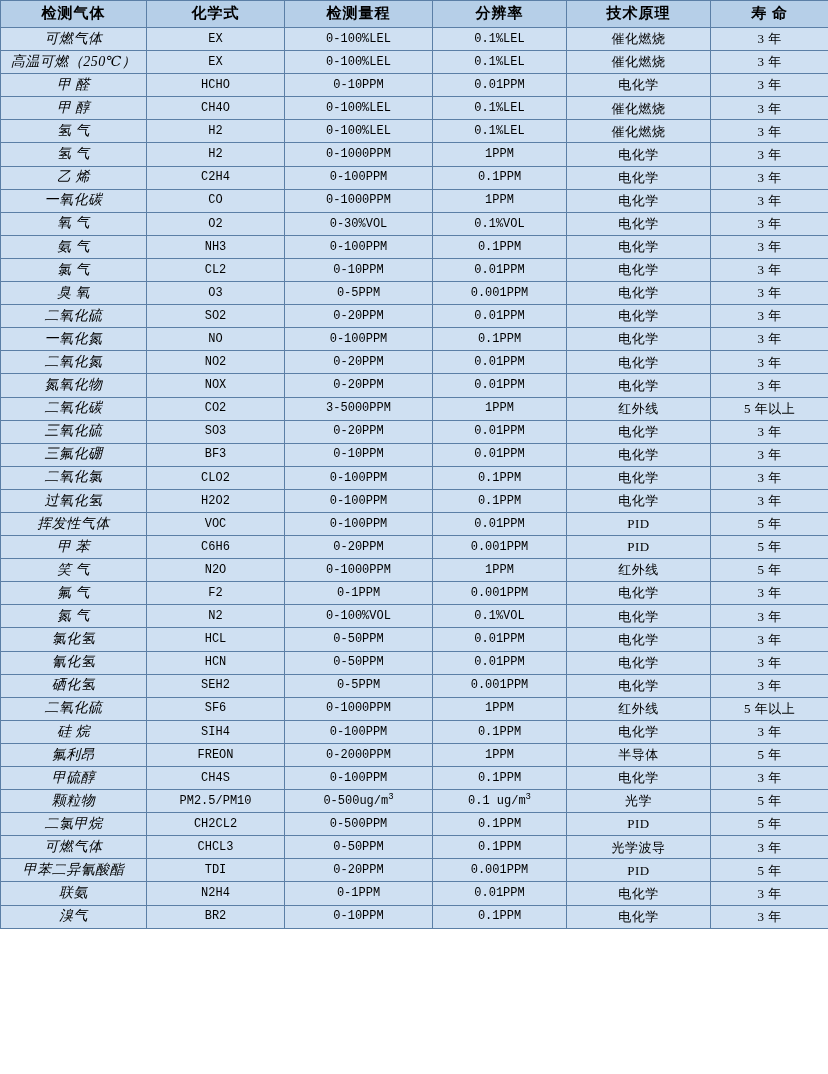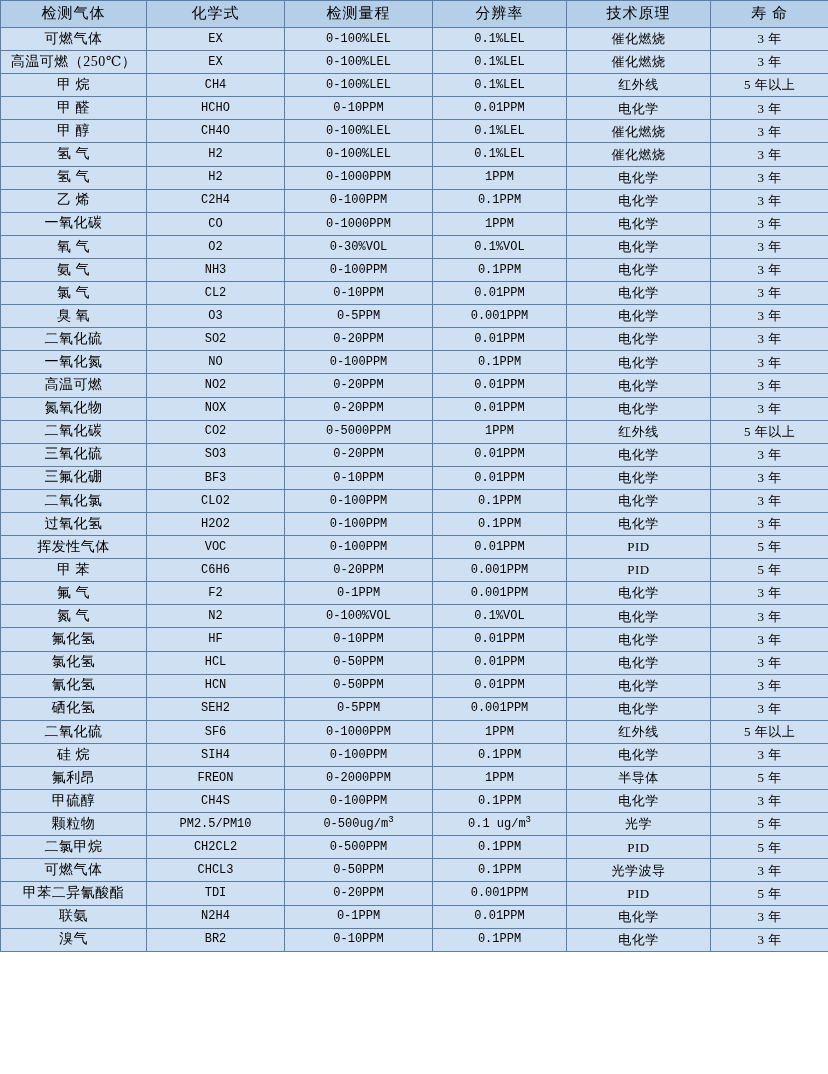--- a/index.html
+++ b/index.html
@@ -23,33 +23,34 @@
     text-align: center;
     vertical-align: middle;
     padding: 0;
     height: 22.1px;
     line-height: 1.05;
     overflow: hidden;
     white-space: nowrap;
   }
   #gas-table thead th {
     background: #b6cfe8;
-    font-weight: normal;
+    font-weight: bold;
     font-size: 15px;
     letter-spacing: 1px;
     height: 26px;
     margin-top: 42px;
   }
   #gas-table tbody td {
     background: #cfe0f2;
     font-size: 13px;
   }
   #gas-table tbody td.c-name {
     font-size: 14px;
     letter-spacing: 0.5px;
+    font-style: italic;
   }
   #gas-table tbody td.c-formula,
   #gas-table tbody td.c-range,
   #gas-table tbody td.c-res {
     font-family: "Liberation Mono", "DejaVu Sans Mono", monospace;
     font-size: 12px;
     letter-spacing: 0;
   }
   #gas-table tbody td.c-tech,
   #gas-table tbody td.c-life {
@@ -97,28 +98,20 @@
       </tr>
       <tr>
         <td class="c-name">高温可燃（250℃）</td>
         <td class="c-formula">EX</td>
         <td class="c-range">0-100%LEL</td>
         <td class="c-res">0.1%LEL</td>
         <td class="c-tech">催化燃烧</td>
         <td class="c-life">3 年</td>
       </tr>
       <tr>
-        <td class="c-name">甲 烷</td>
-        <td class="c-formula">CH4</td>
-        <td class="c-range">0-100%LEL</td>
-        <td class="c-res">0.1%LEL</td>
-        <td class="c-tech">红外线</td>
-        <td class="c-life">5 年以上</td>
-      </tr>
-      <tr>
         <td class="c-name">甲 醛</td>
         <td class="c-formula">HCHO</td>
         <td class="c-range">0-10PPM</td>
         <td class="c-res">0.01PPM</td>
         <td class="c-tech">电化学</td>
         <td class="c-life">3 年</td>
       </tr>
       <tr>
         <td class="c-name">甲 醇</td>
         <td class="c-formula">CH4O</td>
@@ -201,39 +194,39 @@
       </tr>
       <tr>
         <td class="c-name">一氧化氮</td>
         <td class="c-formula">NO</td>
         <td class="c-range">0-100PPM</td>
         <td class="c-res">0.1PPM</td>
         <td class="c-tech">电化学</td>
         <td class="c-life">3 年</td>
       </tr>
       <tr>
-        <td class="c-name">高温可燃</td>
+        <td class="c-name">二氧化氮</td>
         <td class="c-formula">NO2</td>
         <td class="c-range">0-20PPM</td>
         <td class="c-res">0.01PPM</td>
         <td class="c-tech">电化学</td>
         <td class="c-life">3 年</td>
       </tr>
       <tr>
         <td class="c-name">氮氧化物</td>
         <td class="c-formula">NOX</td>
         <td class="c-range">0-20PPM</td>
         <td class="c-res">0.01PPM</td>
         <td class="c-tech">电化学</td>
         <td class="c-life">3 年</td>
       </tr>
       <tr>
         <td class="c-name">二氧化碳</td>
         <td class="c-formula">CO2</td>
-        <td class="c-range">0-5000PPM</td>
+        <td class="c-range">3-5000PPM</td>
         <td class="c-res">1PPM</td>
         <td class="c-tech">红外线</td>
         <td class="c-life">5 年以上</td>
       </tr>
       <tr>
         <td class="c-name">三氧化硫</td>
         <td class="c-formula">SO3</td>
         <td class="c-range">0-20PPM</td>
         <td class="c-res">0.01PPM</td>
         <td class="c-tech">电化学</td>
@@ -270,43 +263,43 @@
         <td class="c-res">0.01PPM</td>
         <td class="c-tech">PID</td>
         <td class="c-life">5 年</td>
       </tr>
       <tr>
         <td class="c-name">甲 苯</td>
         <td class="c-formula">C6H6</td>
         <td class="c-range">0-20PPM</td>
         <td class="c-res">0.001PPM</td>
         <td class="c-tech">PID</td>
+        <td class="c-life">5 年</td>
+      </tr>
+      <tr>
+        <td class="c-name">笑 气</td>
+        <td class="c-formula">N2O</td>
+        <td class="c-range">0-1000PPM</td>
+        <td class="c-res">1PPM</td>
+        <td class="c-tech">红外线</td>
         <td class="c-life">5 年</td>
       </tr>
       <tr>
         <td class="c-name">氟 气</td>
         <td class="c-formula">F2</td>
         <td class="c-range">0-1PPM</td>
         <td class="c-res">0.001PPM</td>
         <td class="c-tech">电化学</td>
         <td class="c-life">3 年</td>
       </tr>
       <tr>
         <td class="c-name">氮 气</td>
         <td class="c-formula">N2</td>
         <td class="c-range">0-100%VOL</td>
         <td class="c-res">0.1%VOL</td>
-        <td class="c-tech">电化学</td>
-        <td class="c-life">3 年</td>
-      </tr>
-      <tr>
-        <td class="c-name">氟化氢</td>
-        <td class="c-formula">HF</td>
-        <td class="c-range">0-10PPM</td>
-        <td class="c-res">0.01PPM</td>
         <td class="c-tech">电化学</td>
         <td class="c-life">3 年</td>
       </tr>
       <tr>
         <td class="c-name">氯化氢</td>
         <td class="c-formula">HCL</td>
         <td class="c-range">0-50PPM</td>
         <td class="c-res">0.01PPM</td>
         <td class="c-tech">电化学</td>
         <td class="c-life">3 年</td>

